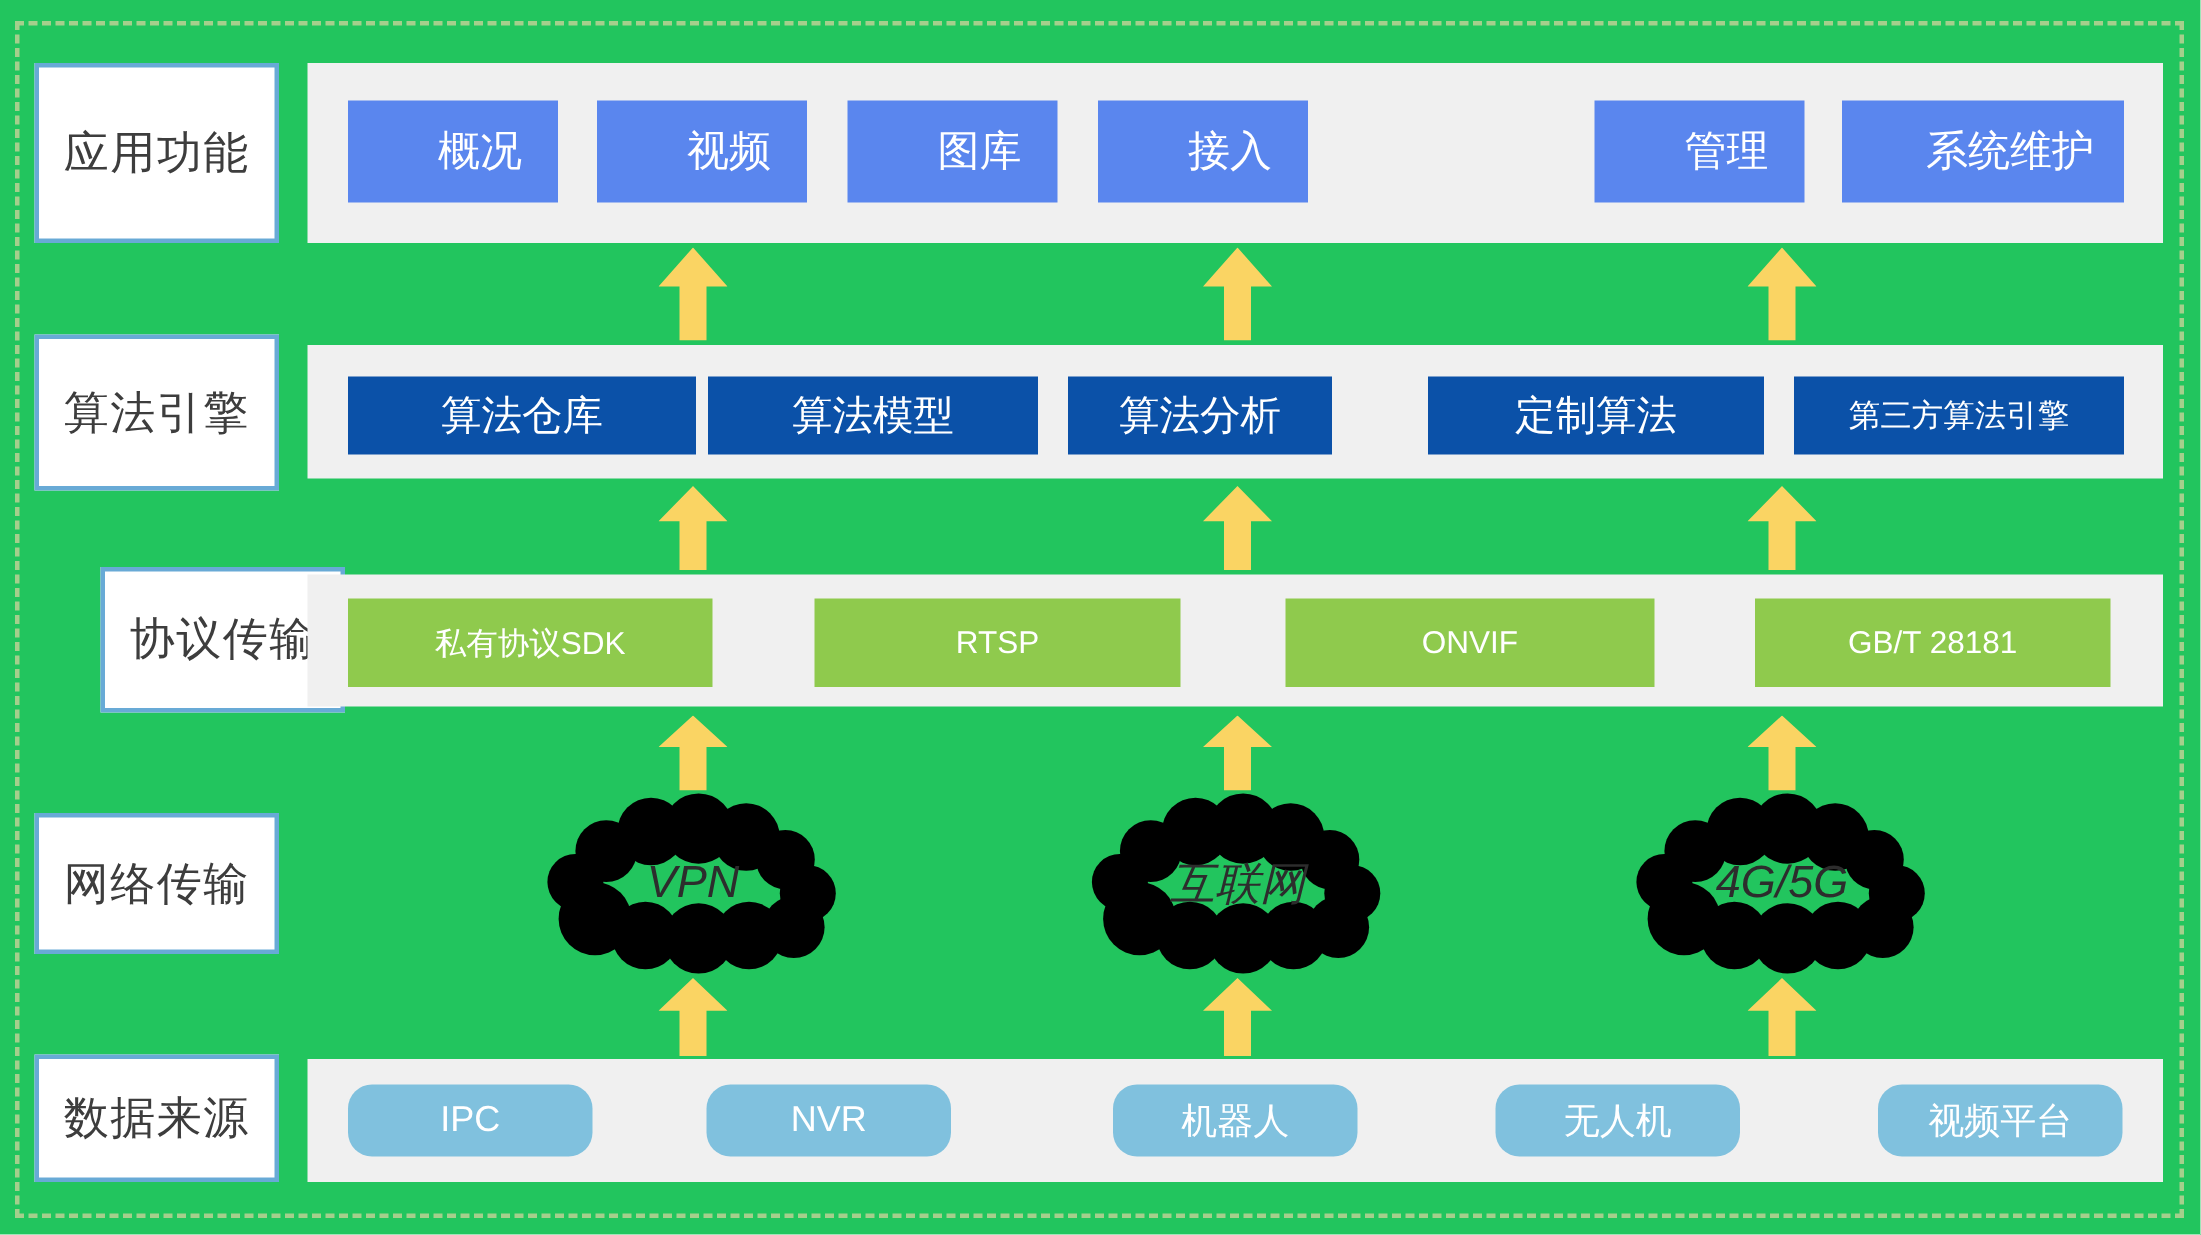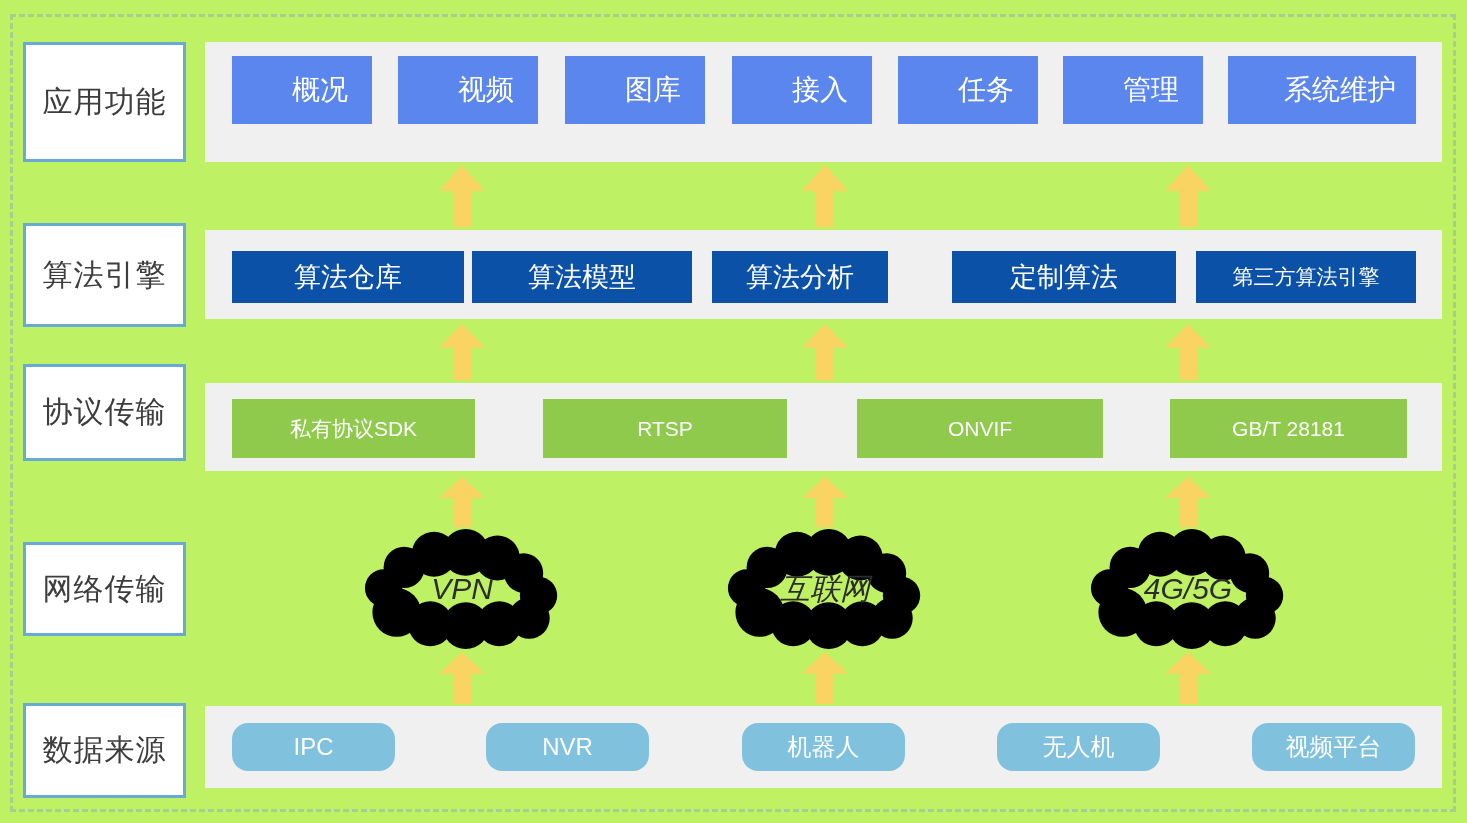--- a/index.html
+++ b/index.html
@@ -1,47 +1,47 @@
 <!DOCTYPE html>
 <html style="--app-button: #5a86ee; --engine-button: #0b51a8; --protocol-button: #8fca4d; --source-button: #80c1de; --arrow: #fad463; --cloud-outline: #5b9bd5; --label-border: #68aad6; --band-bg: #f0f0f0; --border-dashed: #a5cf8c;"><head>
 <meta charset="utf-8">
 <style>
   html,body { margin:0; padding:0; background:#ffffff; }
   .stage {
-    position:relative; width:1467px; height:823px; background:#bef264;
+    position:relative; width:1467px; height:823px; background:#22c55e;
     font-family:"Liberation Sans","DejaVu Sans",sans-serif; overflow:hidden;
   }
   .dashed-frame {
     position:absolute; left:10px; top:14px; width:1440px; height:792px;
     border:3px dashed var(--border-dashed,#a5cf8c); box-sizing:content-box;
   }
   .layer-label {
     position:absolute; left:23px; width:163px; box-sizing:border-box;
     border:3px solid var(--label-border,#68aad6); background:#ffffff;
     display:flex; align-items:center; justify-content:center;
     font-size:30px; font-weight:500; color:#3d3d3d; letter-spacing:1px;
     white-space:nowrap;
   }
   .lbl-app      { top:42px;  height:120px; }
   .lbl-engine   { top:223px; height:104px; }
-  .lbl-protocol { top:364px; height:97px;  }
+  .lbl-protocol { top:378px; height:97px;margin-left:44px;  }
   .lbl-network  { top:542px; height:94px;  }
-  .lbl-source   { top:703px; height:95px;font-family:Liberation Mono, monospace;  }
+  .lbl-source   { top:703px; height:85px;font-family:Liberation Mono, monospace;  }
 
   .band { position:absolute; left:205px; width:1237px; background:var(--band-bg,#f0f0f0); }
   .band-app      { top:42px;  height:120px; }
   .band-engine   { top:230px; height:89px;  }
   .band-protocol { top:383px; height:88px;  }
   .band-source   { top:706px; height:82px;  }
 
   .chip {
     position:absolute; display:flex; align-items:center; justify-content:center;
     color:#ffffff; box-sizing:border-box; white-space:nowrap;
   }
-  .chip.app      { top:56px;  height:68px; background:var(--app-button,#5a86ee);      font-size:28px;padding-left:36px; }
+  .chip.app      { top:67px;  height:68px; background:var(--app-button,#5a86ee);      font-size:28px;padding-left:36px; }
   .chip.engine   { top:251px; height:52px; background:var(--engine-button,#0b51a8);   font-size:27px; }
   .chip.engine.small { font-size:21px; }
   .chip.protocol { top:399px; height:59px; background:var(--protocol-button,#8fca4d); font-size:21px; }
   .chip.source   { top:723px; height:48px; background:var(--source-button,#80c1de);   font-size:24px;border-radius:16px; }
 
   .arrow { position:absolute; width:46px; }
   .arrow svg { width:100%; height:100%; display:block; }
   .arrow polygon { fill:var(--arrow,#fad463); }
   .arw-a { top:165px; height:62px; }
   .arw-b { top:324px; height:56px; }
@@ -75,37 +75,36 @@
 
   <div class="band band-app"></div>
   <div class="band band-engine"></div>
   <div class="band band-protocol"></div>
   <div class="band band-source"></div>
 
   <div class="chip app" style="left:232px;width:140px">概况</div>
   <div class="chip app" style="left:398px;width:140px">视频</div>
   <div class="chip app" style="left:565px;width:140px">图库</div>
   <div class="chip app" style="left:732px;width:140px">接入</div>
-  <div class="chip app" style="left:898px;width:140px">任务</div>
   <div class="chip app" style="left:1063px;width:140px">管理</div>
   <div class="chip app" style="left:1228px;width:188px">系统维护</div>
 
   <div class="chip engine" style="left:232px;width:232px">算法仓库</div>
   <div class="chip engine" style="left:472px;width:220px">算法模型</div>
   <div class="chip engine" style="left:712px;width:176px">算法分析</div>
   <div class="chip engine" style="left:952px;width:224px">定制算法</div>
   <div class="chip engine small" style="left:1196px;width:220px">第三方算法引擎</div>
 
   <div class="chip protocol" style="left:232px;width:243px">私有协议SDK</div>
   <div class="chip protocol" style="left:543px;width:244px">RTSP</div>
   <div class="chip protocol" style="left:857px;width:246px">ONVIF</div>
   <div class="chip protocol" style="left:1170px;width:237px">GB/T 28181</div>
 
   <div class="chip source" style="left:232px;width:163px">IPC</div>
-  <div class="chip source" style="left:486px;width:163px">NVR</div>
+  <div class="chip source" style="left:471px;width:163px">NVR</div>
   <div class="chip source" style="left:742px;width:163px">机器人</div>
   <div class="chip source" style="left:997px;width:163px">无人机</div>
   <div class="chip source" style="left:1252px;width:163px">视频平台</div>
 
   <div class="arrow arw-a col-1">
       <svg viewBox="0 0 46 62" preserveAspectRatio="none">
         <polygon points="23,0 46,26 32,26 32,62 14,62 14,26 0,26"></polygon>
       </svg>
     </div>
   <div class="arrow arw-a col-2">

